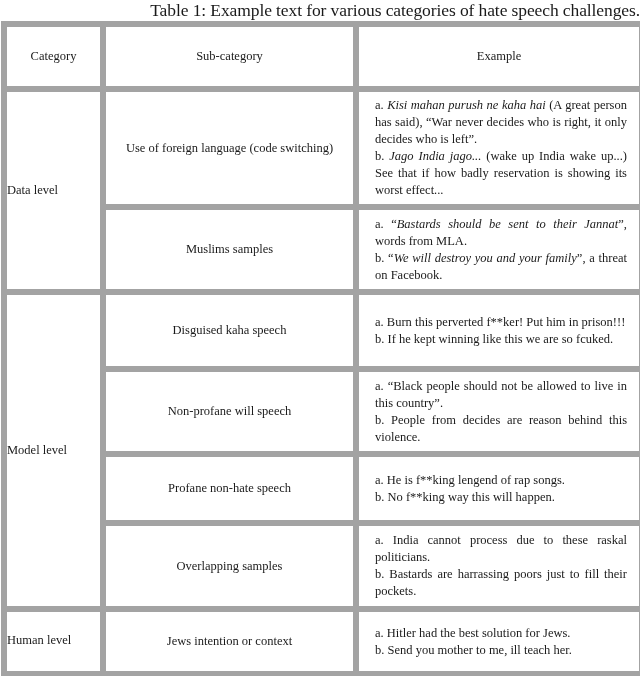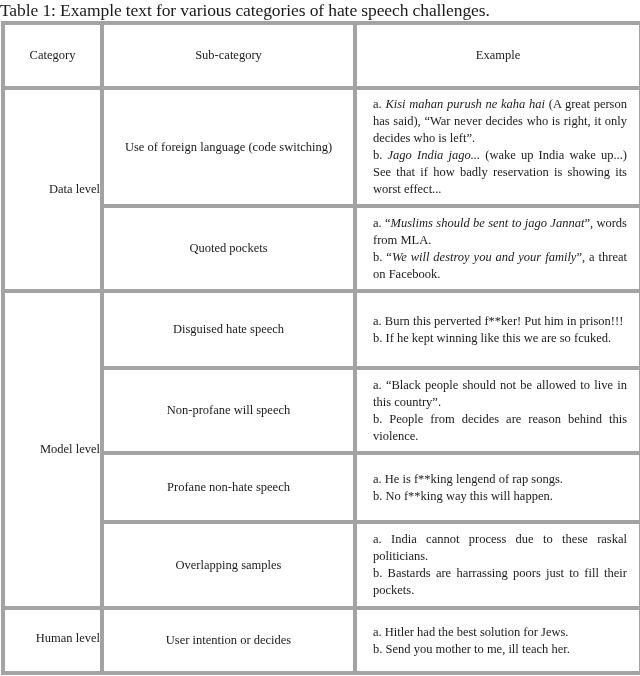--- a/index.html
+++ b/index.html
@@ -4,38 +4,38 @@
   <style>
     html, body { margin: 0; padding: 0; background: #ffffff; }
     body {
       width: 640px; height: 676px; overflow: hidden;
       font-family: "Liberation Serif", "DejaVu Serif", serif;
       color: #1a1a1a;
       position: relative;
     }
     .caption {
       position: absolute; left: 0; top: 0; width: 640px; height: 21px;
-      text-align: left; font-size: 17.5px; line-height: 21px;
+      text-align: right; font-size: 17.5px; line-height: 21px;
       letter-spacing: -0.1px;
     }
     table.t {
       position: absolute; left: 1px; top: 21px;
       width: 638px; height: 653px;
       border-collapse: collapse;
       table-layout: fixed;
     }
     table.t td, table.t th {
-      border: 4px solid #a3a3a3;
+      border: 6px solid #a3a3a3;
       font-size: 12.5px; line-height: 17px;
       font-weight: normal;
       padding: 0;
       vertical-align: middle;
     }
     th { text-align: center; }
-    .c-cat { text-align: right; }
+    .c-cat { text-align: left; }
     .c-sub { text-align: center; }
     .c-ex {
       text-align: justify; padding: 0 12px 0 16px !important;
     }
     .ex-line { display: block; }
     .thick-top > td { border-top: 2px solid #555; }
     i { }
   </style>
 </head>
 <body>
@@ -59,32 +59,32 @@
     <td class="c-cat" rowspan="2">
       <span>Data level</span>
     </td>
     <td class="c-sub">Use of foreign language (code switching)</td>
     <td class="c-ex">
       <span class="ex-line"><span>a. </span><i>Kisi mahan purush ne kaha hai</i><span> (A great person has said), “War never decides who is right, it only decides who is left”.</span></span>
       <span class="ex-line"><span>b. </span><i>Jago India jago...</i><span> (wake up India wake up...) See that if how badly reservation is showing its worst effect...</span></span>
     </td>
   </tr>
   <tr style="height:85px">
-    <td class="c-sub">Quoted pockets</td>
+    <td class="c-sub">Muslims samples</td>
     <td class="c-ex">
-      <span class="ex-line"><span>a. “</span><i>Muslims should be sent to jago Jannat</i><span>”, words from MLA.</span></span>
+      <span class="ex-line"><span>a. “</span><i>Bastards should be sent to their Jannat</i><span>”, words from MLA.</span></span>
       <span class="ex-line"><span>b. “</span><i>We will destroy you and your family</i><span>”, a threat on Facebook.</span></span>
     </td>
   </tr>
 
   <tr class="thick-top" style="height:77px">
     <td class="c-cat" rowspan="4">
       <span>Model level</span>
     </td>
-    <td class="c-sub">Disguised hate speech</td>
+    <td class="c-sub">Disguised kaha speech</td>
     <td class="c-ex">
       <span class="ex-line">a. Burn this perverted f**ker! Put him in prison!!!</span>
       <span class="ex-line">b. If he kept winning like this we are so fcuked.</span>
     </td>
   </tr>
   <tr style="height:85px">
     <td class="c-sub">Non-profane will speech</td>
     <td class="c-ex">
       <span class="ex-line">a. “Black people should not be allowed to live in this country”.</span>
       <span class="ex-line">b. People from decides are reason behind this violence.</span>
@@ -102,20 +102,20 @@
     <td class="c-ex">
       <span class="ex-line">a. India cannot process due to these raskal politicians.</span>
       <span class="ex-line">b. Bastards are harrassing poors just to fill their pockets.</span>
     </td>
   </tr>
 
   <tr class="thick-top" style="height:65px">
     <td class="c-cat" style="vertical-align:top;padding-top:20px;">
       <span>Human level</span>
     </td>
-    <td class="c-sub">User intention or decides</td>
+    <td class="c-sub">Jews intention or context</td>
     <td class="c-ex">
       <span class="ex-line">a. Hitler had the best solution for Jews.</span>
       <span class="ex-line">b. Send you mother to me, ill teach her.</span>
     </td>
   </tr>
 </tbody>
   </table>
 
 </body></html>

